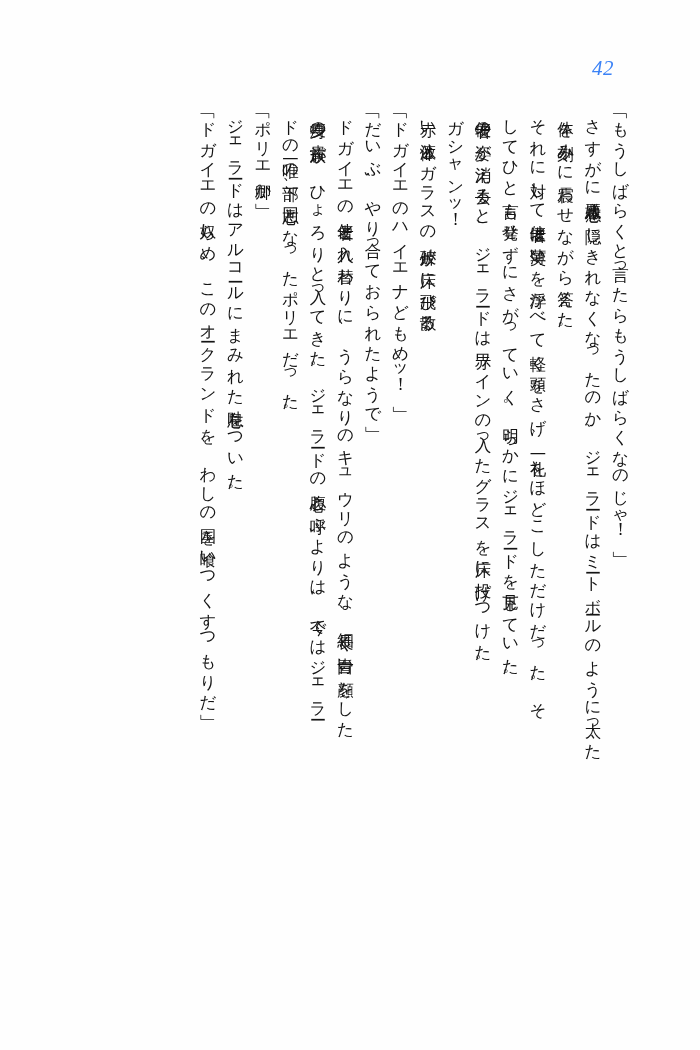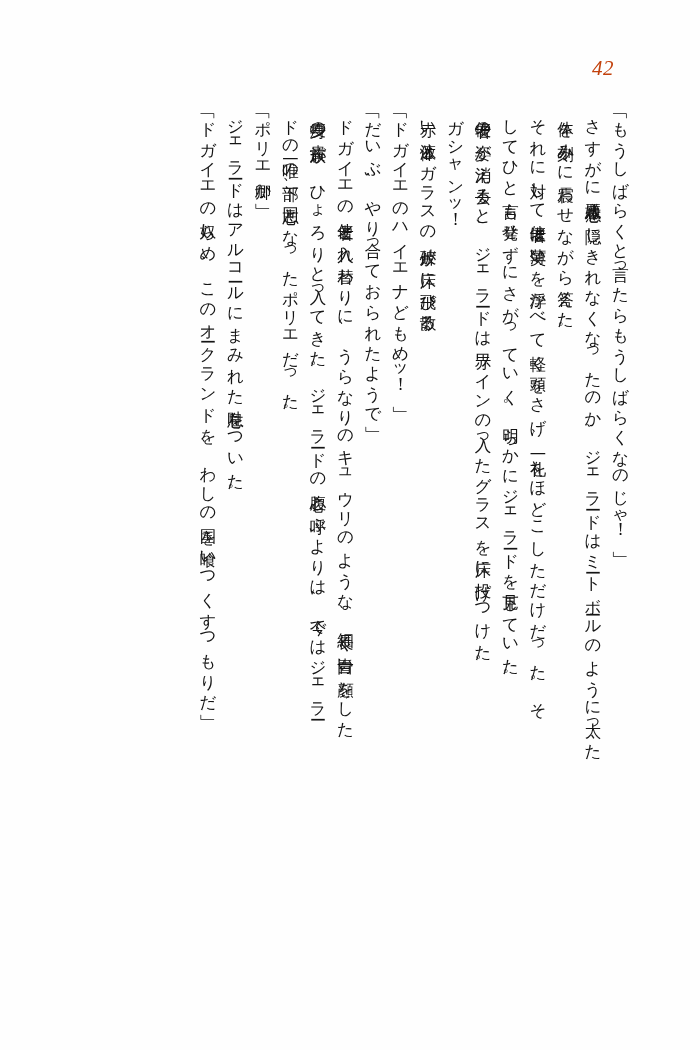--- a/index.html
+++ b/index.html
@@ -27,21 +27,21 @@
   }
 
   
   .page-number {
     position: absolute;
     top: 56px;
     right: 86px;
     font-size: 21px;
     font-style: italic;
     font-family: "Liberation Serif", "DejaVu Serif", serif;
-    color: #c2410c;
+    color: #3b82f6;
     letter-spacing: 0.5px;
   }
 
   
   .text-block {
     position: absolute;
     top: 108px;
     left: 78px;
     right: 72px;
     height: 880px;

